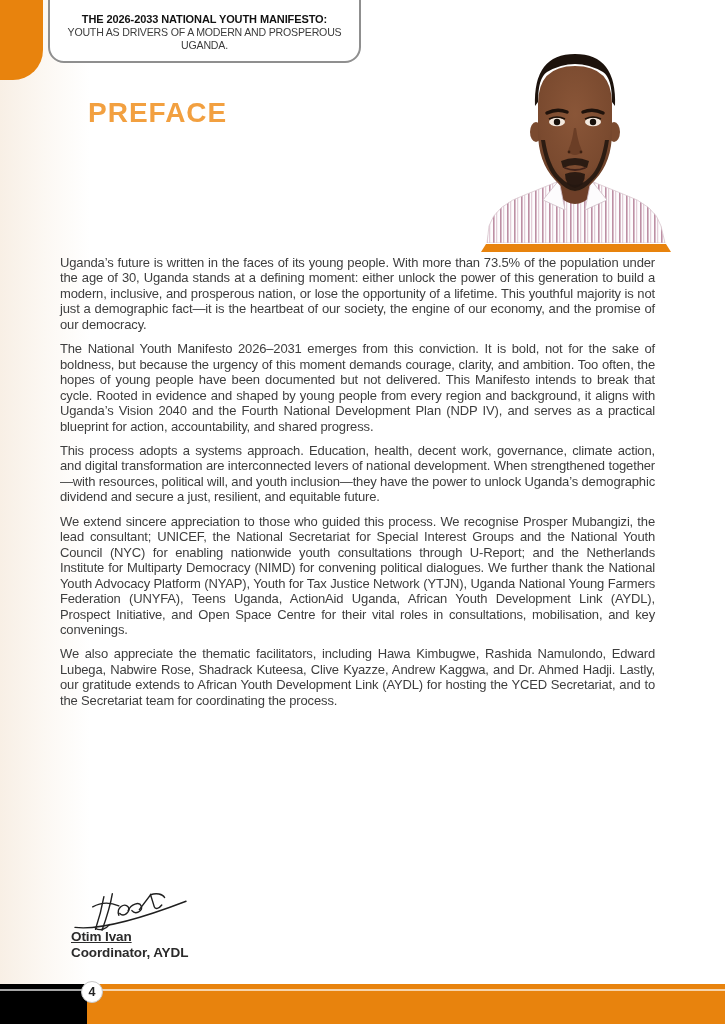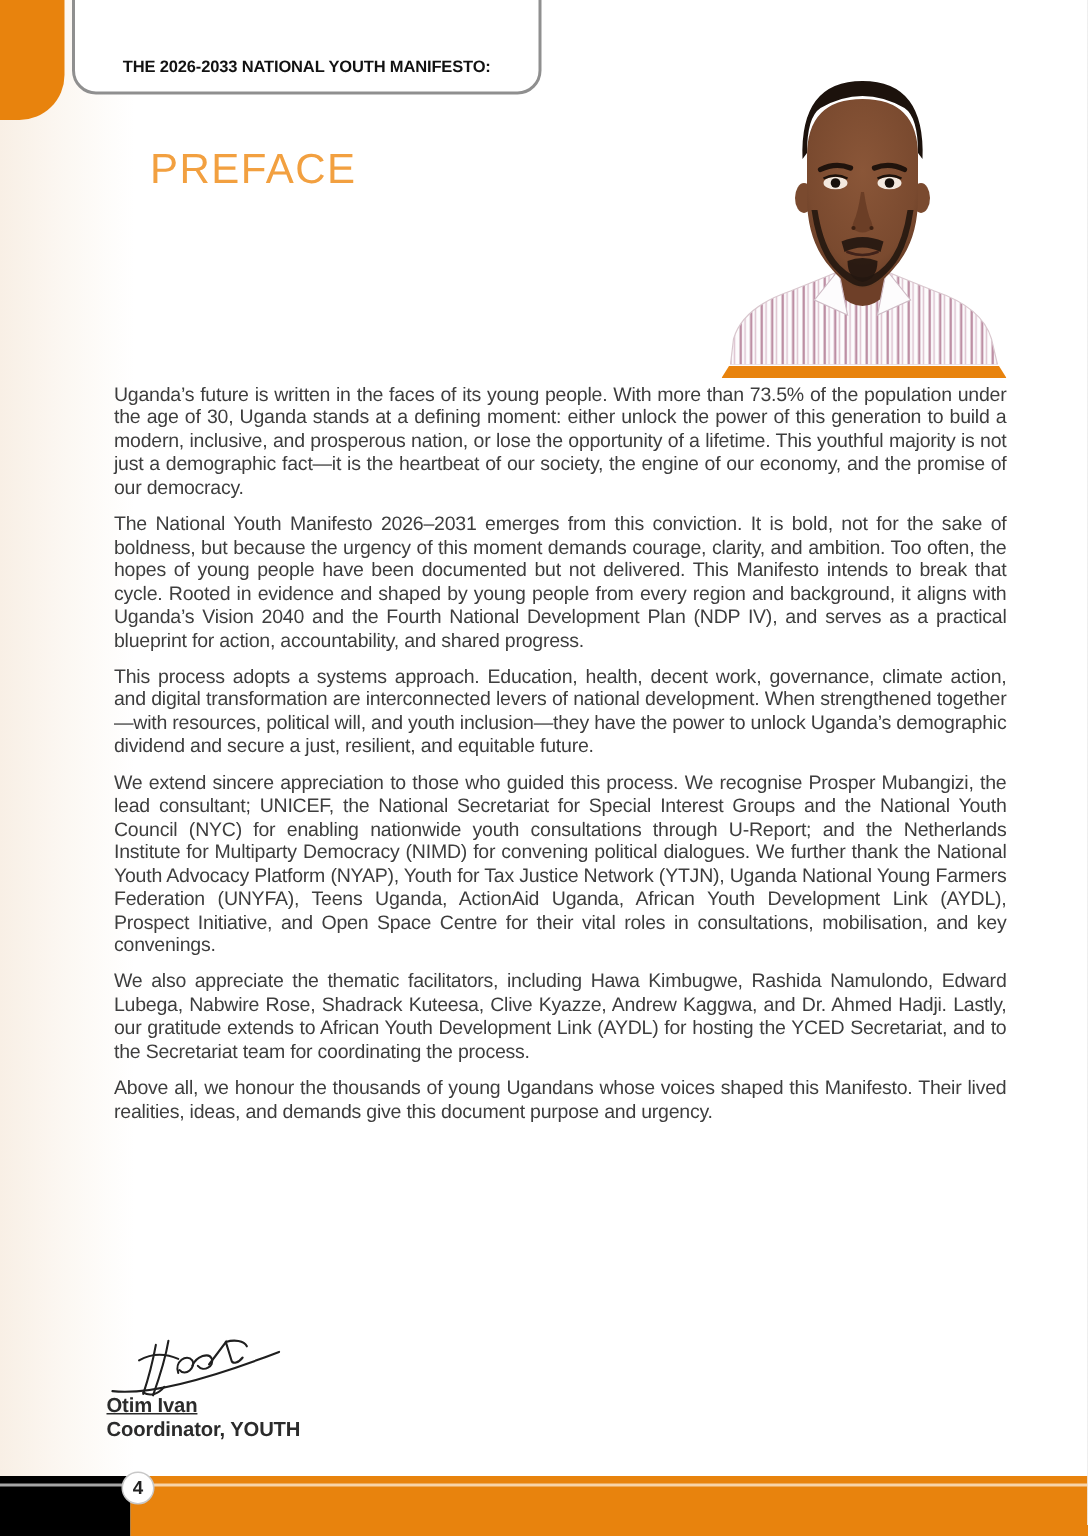--- a/index.html
+++ b/index.html
@@ -27,41 +27,41 @@
     border: 2px solid #8f8f8f;
     border-radius: 16px;
     display: flex; flex-direction: column; justify-content: flex-end; align-items: center;
     padding-bottom: 9px;
     text-align: center;
   }
   .header-line1 { font-size: 11px; font-weight: bold; color: #121212; letter-spacing: -0.1px; line-height: 13px; }
   .header-line2 { font-size: 10.6px; font-weight: normal; color: #3c3c3c; letter-spacing: -0.2px; line-height: 13px; }
   
   .preface-title {
-    position: absolute; left: 100px; top: 97px;
-    font-size: 28px; font-weight: normal;
+    position: absolute; left: 88px; top: 97px;
+    font-size: 28px; font-weight: bold;
     color: var(--title-orange, #F2A040);
     letter-spacing: 1px;
   }
   
   .photo {
     position: absolute; left: 485px; top: 44px;
     width: 185px; height: 199px;
     background: #ffffff;
   }
   .photo svg { display: block; width: 100%; height: 100%; }
   .photo-underline {
     position: absolute; left: 481px; top: 244px;
     width: 190px; height: 8px;
     background: var(--accent, #E8830D);
     clip-path: polygon(5px 0, calc(100% - 5px) 0, 100% 100%, 0 100%);
   }
   
   .body-text {
-    position: absolute; left: 76px; top: 255px;
+    position: absolute; left: 60px; top: 255px;
     width: 595px;
   }
   .body-text p {
     font-size: 13px; line-height: 15.45px;
     letter-spacing: -0.15px;
     color: var(--body-text, #3E3E3E);
     text-align: justify;
     margin-bottom: 9px;
   }
   
@@ -84,20 +84,21 @@
 </style>
 </head>
 <body>
 
 <div id="page" style="--accent: #E8830D; --title-orange: #F2A040; --body-text: #3E3E3E;">
 
   <div class="corner-shape"></div>
 
   <div class="header-box">
     <div class="header-line1">THE 2026-2033 NATIONAL YOUTH MANIFESTO:</div>
+    <div class="header-line2">YOUTH AS DRIVERS OF A MODERN AND PROSPEROUS UGANDA.</div>
   </div>
 
   <div class="preface-title">PREFACE</div>
 
   <div class="photo">
     <svg viewBox="0 0 185 199" xmlns="http://www.w3.org/2000/svg">
       <defs>
         <pattern id="stripes" width="7" height="8" patternUnits="userSpaceOnUse">
           <rect width="7" height="8" fill="#fdfcfd"></rect>
           <rect x="1" width="1.6" height="8" fill="#bd8fa4"></rect>
@@ -148,38 +149,37 @@
     </svg>
   </div>
   <div class="photo-underline"></div>
 
   <div class="body-text">
     <p>Uganda’s future is written in the faces of its young people. With more than 73.5% of the population under the age of 30, Uganda stands at a defining moment: either unlock the power of this generation to build a modern, inclusive, and prosperous nation, or lose the opportunity of a lifetime. This youthful majority is not just a demographic fact—it is the heartbeat of our society, the engine of our economy, and the promise of our democracy.</p>
     <p>The National Youth Manifesto 2026–2031 emerges from this conviction. It is bold, not for the sake of boldness, but because the urgency of this moment demands courage, clarity, and ambition. Too often, the hopes of young people have been documented but not delivered. This Manifesto intends to break that cycle. Rooted in evidence and shaped by young people from every region and background, it aligns with Uganda’s Vision 2040 and the Fourth National Development Plan (NDP IV), and serves as a practical blueprint for action, accountability, and shared progress.</p>
     <p>This process adopts a systems approach. Education, health, decent work, governance, climate action, and digital transformation are interconnected levers of national development. When strengthened together—with resources, political will, and youth inclusion—they have the power to unlock Uganda’s demographic dividend and secure a just, resilient, and equitable future.</p>
     <p>We extend sincere appreciation to those who guided this process. We recognise Prosper Mubangizi, the lead consultant; UNICEF, the National Secretariat for Special Interest Groups and the National Youth Council (NYC) for enabling nationwide youth consultations through U-Report; and the Netherlands Institute for Multiparty Democracy (NIMD) for convening political dialogues. We further thank the National Youth Advocacy Platform (NYAP), Youth for Tax Justice Network (YTJN), Uganda National Young Farmers Federation (UNYFA), Teens Uganda, ActionAid Uganda, African Youth Development Link (AYDL), Prospect Initiative, and Open Space Centre for their vital roles in consultations, mobilisation, and key convenings.</p>
     <p>We also appreciate the thematic facilitators, including Hawa Kimbugwe, Rashida Namulondo, Edward Lubega, Nabwire Rose, Shadrack Kuteesa, Clive Kyazze, Andrew Kaggwa, and Dr. Ahmed Hadji. Lastly, our gratitude extends to African Youth Development Link (AYDL) for hosting the YCED Secretariat, and to the Secretariat team for coordinating the process.</p>
-    <p>Above all, we honour the thousands of young Ugandans whose voices shaped this Manifesto. Their lived realities, ideas, and demands give this document purpose and urgency.</p>
   </div>
 
   <svg class="signature-svg" viewBox="0 0 125 45" xmlns="http://www.w3.org/2000/svg">
     <g stroke="#1f1f1f" stroke-width="1.5" fill="none" stroke-linecap="round">
       <path d="M 3 39 C 28 42 70 31 122 11"></path>
       <path d="M 34 6 C 32 17 29 29 25 41"></path>
       <path d="M 43 3 C 41 15 37 28 32 42"></path>
       <path d="M 22 17 C 31 12 41 12 50 16"></path>
       <path d="M 25 40 C 30 43 36 41 40 36"></path>
       <path d="M 50 26 C 47 18 56 12 60 17 C 63 22 55 29 51 24"></path>
       <path d="M 60 21 C 63 14 72 11 74 16 C 76 21 68 26 64 21"></path>
       <path d="M 72 20 L 84 4 L 88 17 C 89 20 93 19 96 15"></path>
       <path d="M 84 4 C 90 2 97 3 99 7"></path>
     </g>
   </svg>
   <div class="signoff-name">Otim Ivan</div>
-  <div class="signoff-role">Coordinator, YOUTH</div>
+  <div class="signoff-role">Coordinator, AYDL</div>
 
   <div class="footer">
     <div class="footer-black"></div>
     <div class="footer-orange"></div>
     <div class="footer-line"></div>
     <div class="page-badge">
       <span>4</span>
     </div>
   </div>
 

